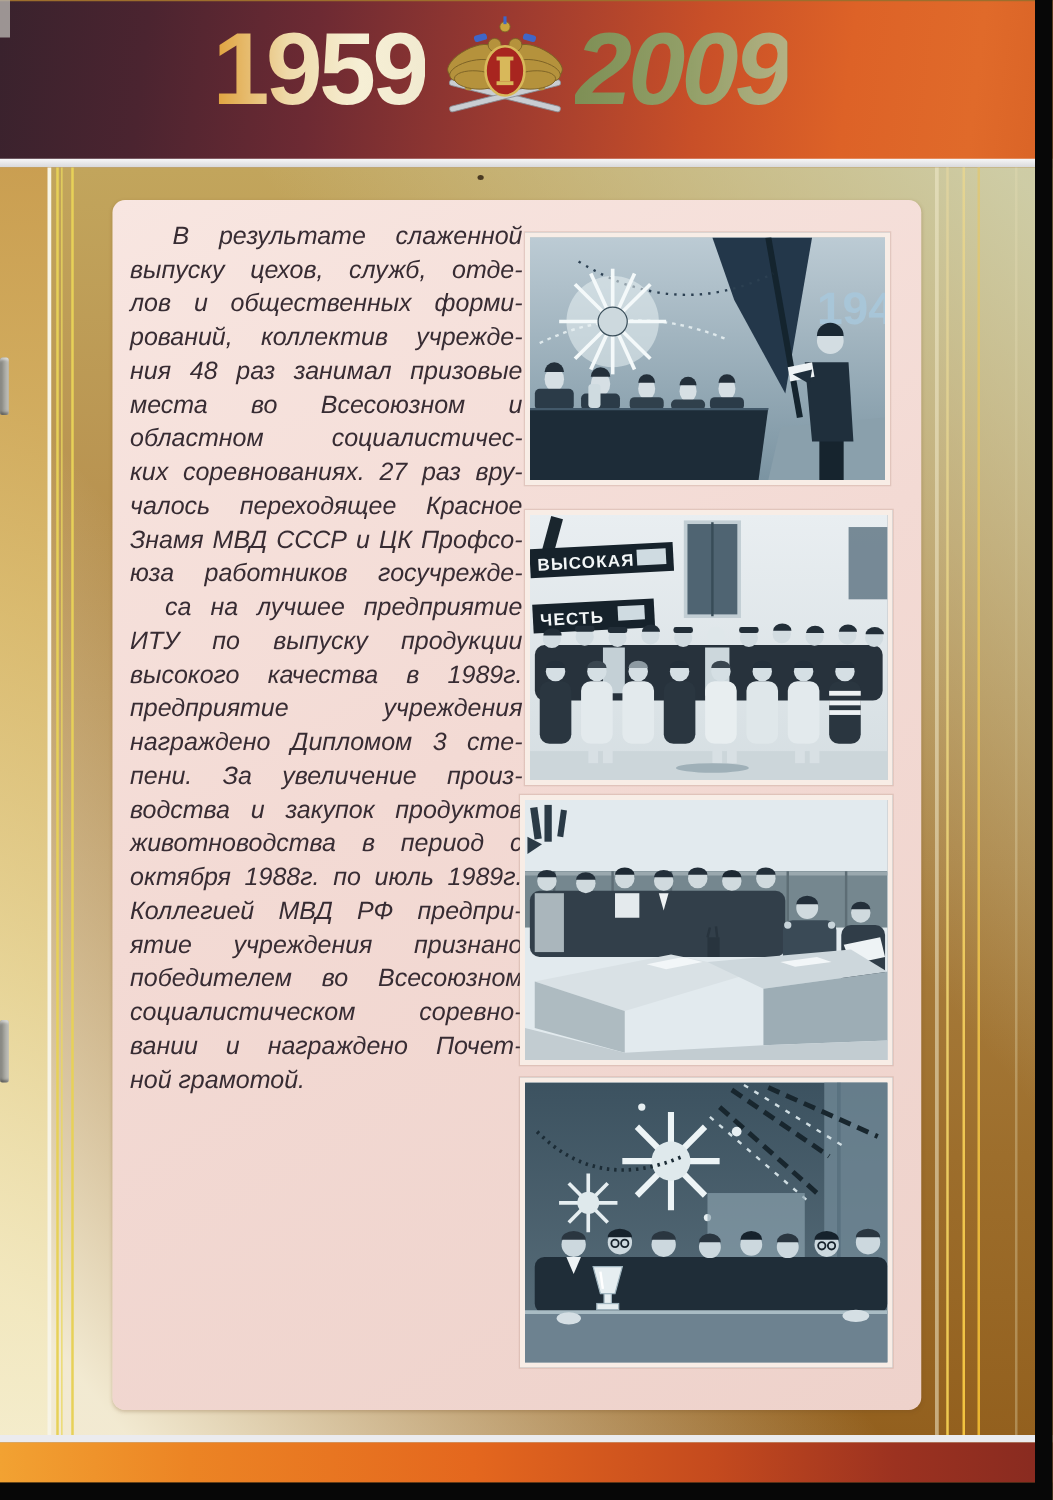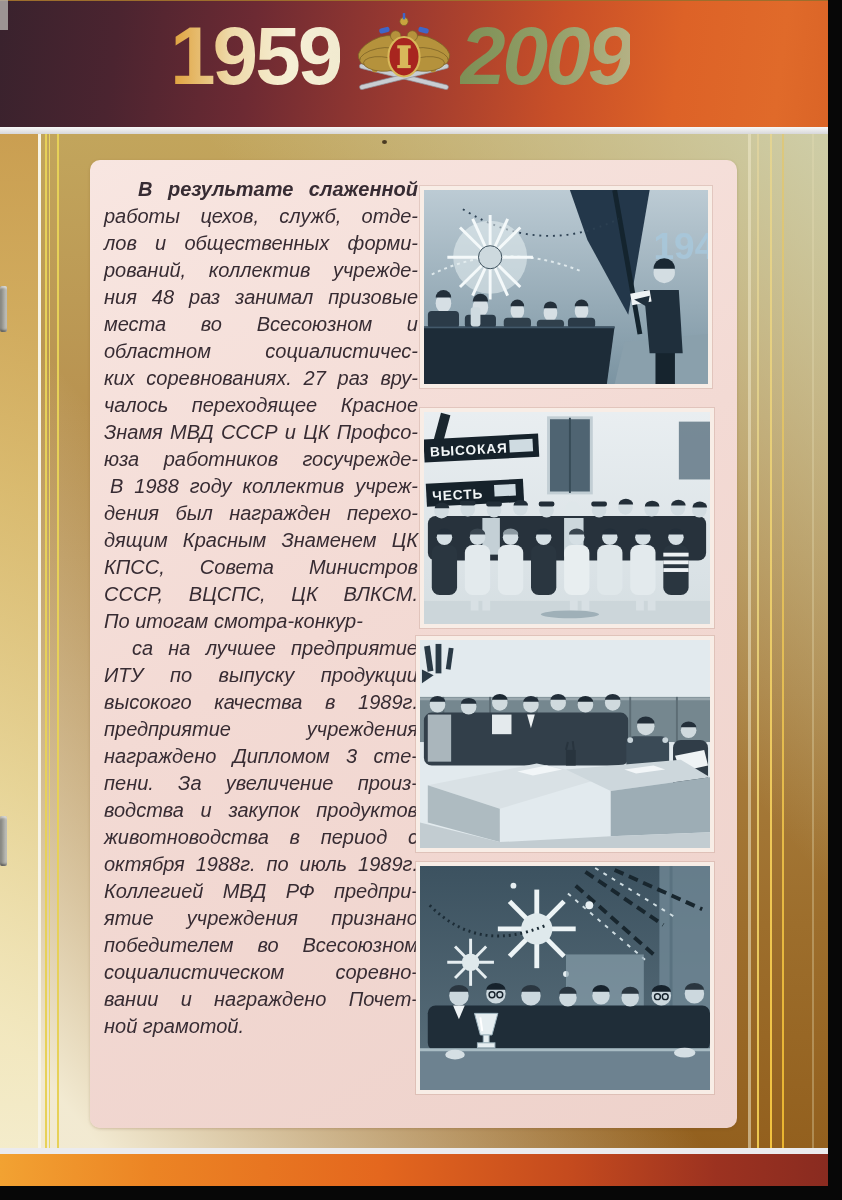--- a/index.html
+++ b/index.html
@@ -51,21 +51,21 @@
     background:linear-gradient(150deg,#f8e6e1 0%,#f3dad4 45%,#eed2cb 100%);
     box-shadow:0 1px 3px rgba(110,70,30,.25);
   }
   
   .article { position:absolute; left:14px; top:16px; width:314px; color:#372c33; }
   .line {
     font-style:italic; font-size:20px; line-height:27px;
     text-align:justify; text-align-last:justify; white-space:normal;
   }
   .line.last { text-align-last:left; }
-  .para.p0 .line.first { padding-left:34px;font-weight:bold; }
+  .para.p0 .line.first { padding-left:34px; }
   .para.p1 .line.first { padding-left:6px;  }
   .para.p2 .line.first { padding-left:28px; }
   
   .photo {
     position:absolute; box-sizing:border-box; border:4px solid #f8ede6;
     background:#9fb2bd; box-shadow:0 0 0 1px rgba(170,130,115,.25);
   }
   .photo svg { display:block; width:100%; height:100%; }
   .ph1 { left:330px; top:26px;  width:292px; height:202px; }
   .ph2 { left:330px; top:248px; width:294px; height:220px; }
@@ -143,38 +143,30 @@
   <div class="stripe rs1"></div>
   <div class="stripe rs2"></div>
   <div class="stripe rs3"></div>
   <div class="stripe rs4"></div>
 
   <div class="panel">
 
     <div class="article">
         <div class="para p0">
           <div class="line first">В результате слаженной</div>
-          <div class="line">работы цехов, служб, отде-</div>
+          <div class="line">выпуску цехов, служб, отде-</div>
           <div class="line">лов и общественных форми-</div>
           <div class="line">рований, коллектив учрежде-</div>
           <div class="line">ния 48 раз занимал призовые</div>
           <div class="line">места во Всесоюзном и</div>
           <div class="line">областном социалистичес-</div>
           <div class="line">ких соревнованиях. 27 раз вру-</div>
           <div class="line">чалось переходящее Красное</div>
           <div class="line">Знамя МВД СССР и ЦК Профсо-</div>
           <div class="line">юза работников госучрежде-</div>
-        </div>
-        <div class="para p1">
-          <div class="line first">В 1988 году коллектив учреж-</div>
-          <div class="line">дения был награжден перехо-</div>
-          <div class="line">дящим Красным Знаменем ЦК</div>
-          <div class="line">КПСС, Совета Министров</div>
-          <div class="line">СССР, ВЦСПС, ЦК ВЛКСМ.</div>
-          <div class="line last">По итогам смотра-конкур-</div>
         </div>
         <div class="para p2">
           <div class="line first">са на лучшее предприятие</div>
           <div class="line">ИТУ по выпуску продукции</div>
           <div class="line">высокого качества в 1989г.</div>
           <div class="line">предприятие учреждения</div>
           <div class="line">награждено Дипломом 3 сте-</div>
           <div class="line">пени. За увеличение произ-</div>
           <div class="line">водства и закупок продуктов</div>
           <div class="line">животноводства в период с</div>

